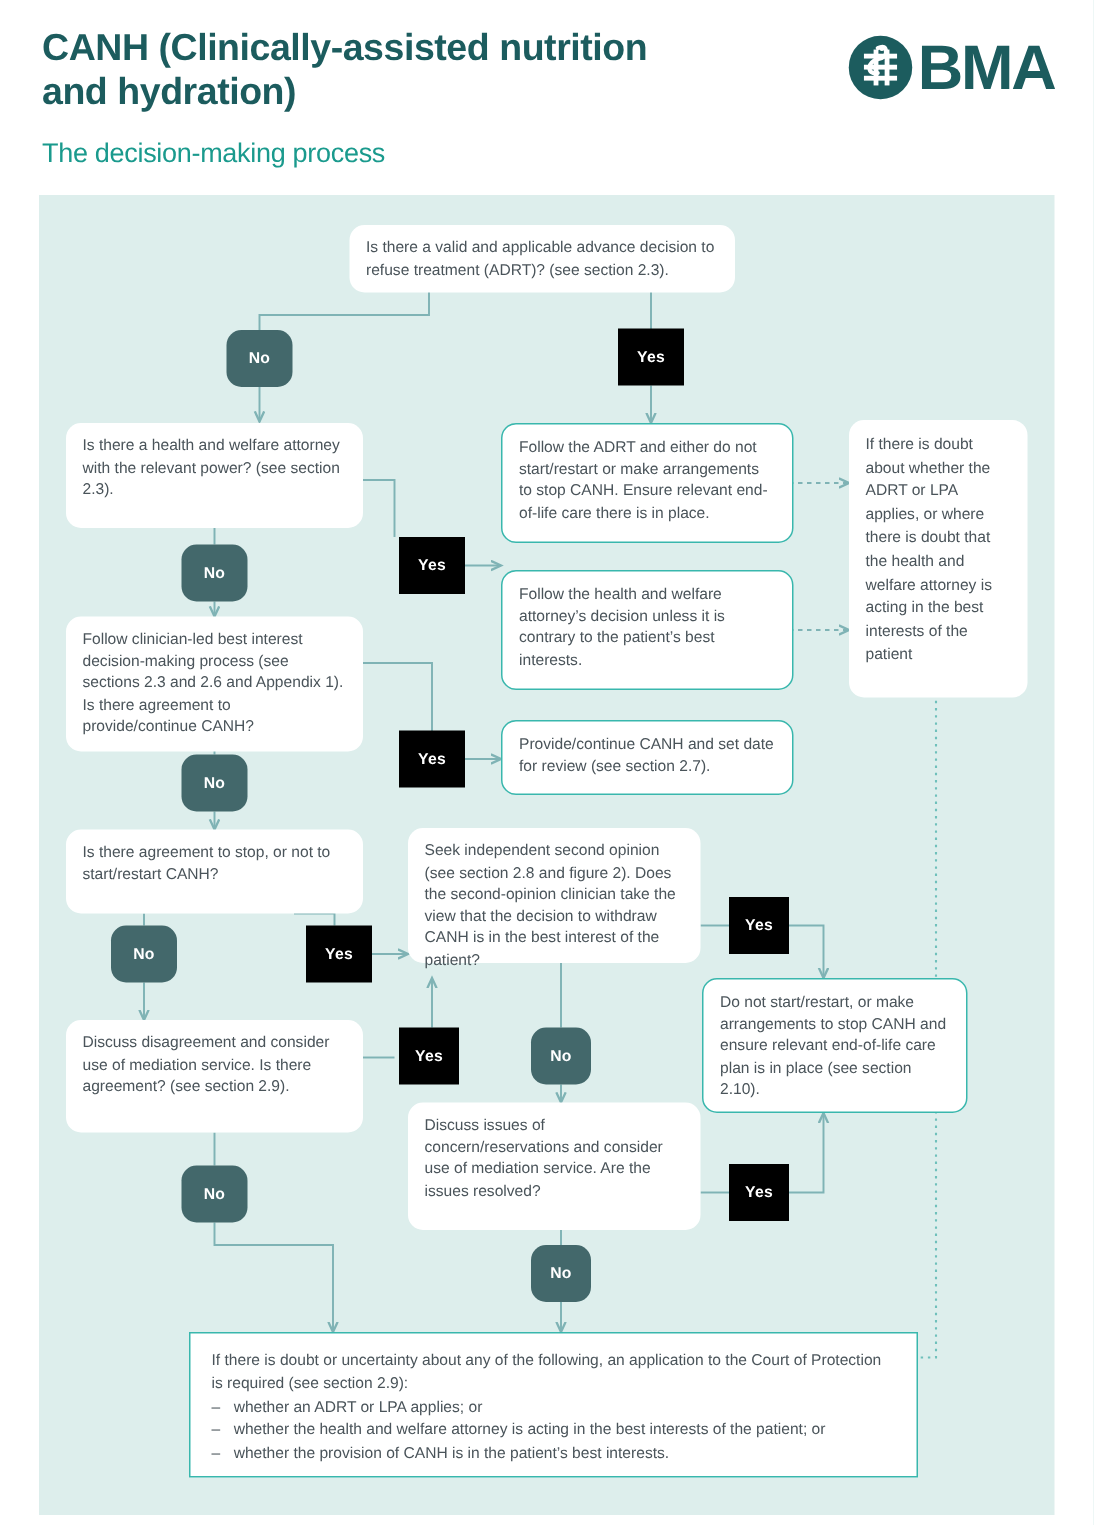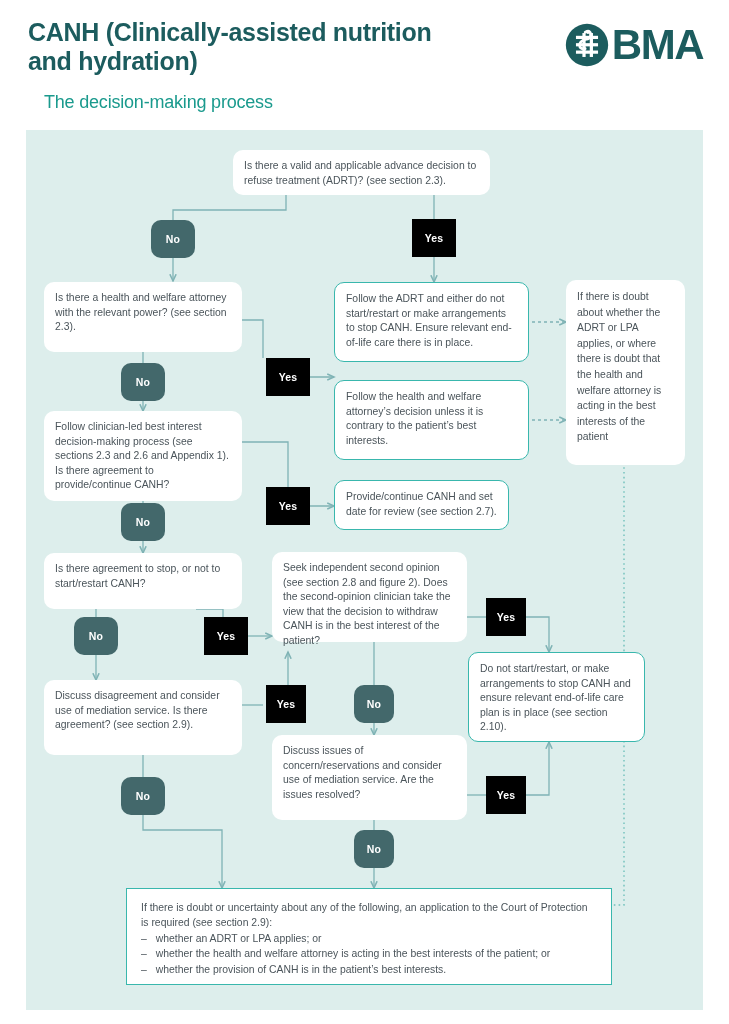--- a/index.html
+++ b/index.html
@@ -15,21 +15,21 @@
 
   
   .header{position:absolute;left:0;top:0;width:729px;height:128px;}
   .title{
     position:absolute;left:28px;top:18px;width:420px;
     font-size:25px;line-height:29px;font-weight:bold;
     color:#1c5c5e;letter-spacing:-0.3px;
   }
   .subtitle{
     position:absolute;left:28px;top:92px;
-    font-size:18px;color:#1a9a8d;font-weight:normal;letter-spacing:-0.2px;margin-left:16px;
+    font-size:18px;color:#1a9a8d;font-weight:normal;letter-spacing:-0.2px;
   }
   .logo{position:absolute;right:26px;top:22px;display:flex;align-items:center;gap:2px;}
   .logo-mark{width:46px;height:46px;}
   .logo-text{font-size:42px;font-weight:bold;color:#1c5c5e;letter-spacing:-1.5px;line-height:42px;}
 
   
   .panel{
     position:absolute;left:26px;top:130px;width:677px;height:880px;
     background:#ddeeec;
   }
@@ -161,21 +161,21 @@
 
     <div class="node bordered" style="left:308px;top:250px;width:195px;height:80px;">Follow the health and welfare attorney’s decision unless it is contrary to the patient’s best interests.</div>
 
     <div class="node plain" style="left:540px;top:150px;width:119px;height:185px;line-height:15.6px;">If there is doubt about whether the ADRT or LPA applies, or where there is doubt that the health and welfare attorney is acting in the best interests of the patient</div>
 
     <div class="node plain" style="left:18px;top:281px;width:198px;height:90px;">Follow clinician-led best interest decision-making process (see sections 2.3 and 2.6 and Appendix 1). Is there agreement to provide/continue CANH?</div>
 
     <div class="chip no" style="left:95px;top:373px;width:44px;height:38px;">No</div>
     <div class="chip yes" style="left:240px;top:357px;width:44px;height:38px;">Yes</div>
 
-    <div class="node bordered" style="left:308px;top:350px;width:175px;height:50px;">Provide/continue CANH and set date for review (see section 2.7).</div>
+    <div class="node bordered" style="left:308px;top:350px;width:195px;height:50px;">Provide/continue CANH and set date for review (see section 2.7).</div>
 
     <div class="node plain" style="left:18px;top:423px;width:198px;height:56px;">Is there agreement to stop, or not to start/restart CANH?</div>
 
     <div class="chip no" style="left:48px;top:487px;width:44px;height:38px;">No</div>
     <div class="chip yes" style="left:178px;top:487px;width:44px;height:38px;">Yes</div>
 
     <div class="node plain" style="left:246px;top:422px;width:195px;height:90px;">Seek independent second opinion (see section 2.8 and figure 2). Does the second-opinion clinician take the view that the decision to withdraw CANH is in the best interest of the patient?</div>
 
     <div class="chip yes" style="left:460px;top:468px;width:40px;height:38px;">Yes</div>
     <div class="chip no" style="left:328px;top:555px;width:40px;height:38px;">No</div>

